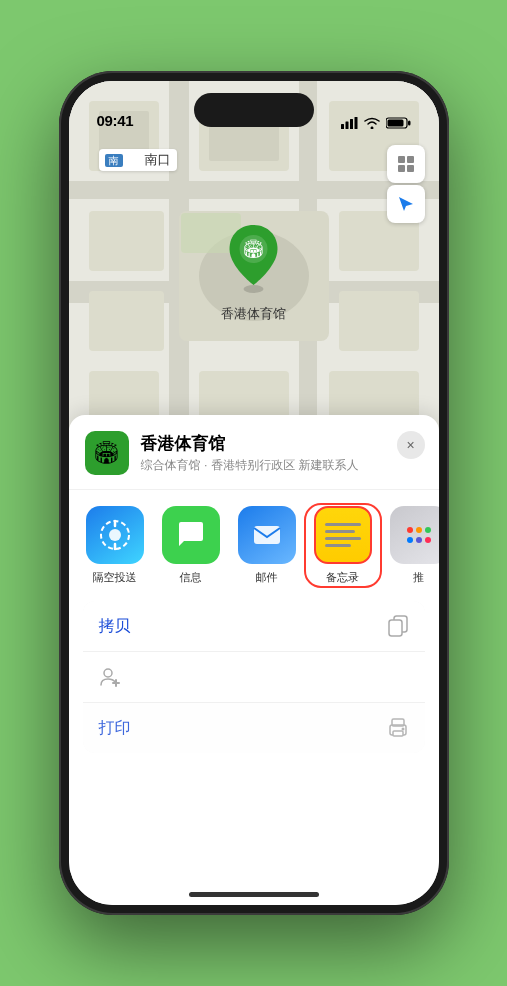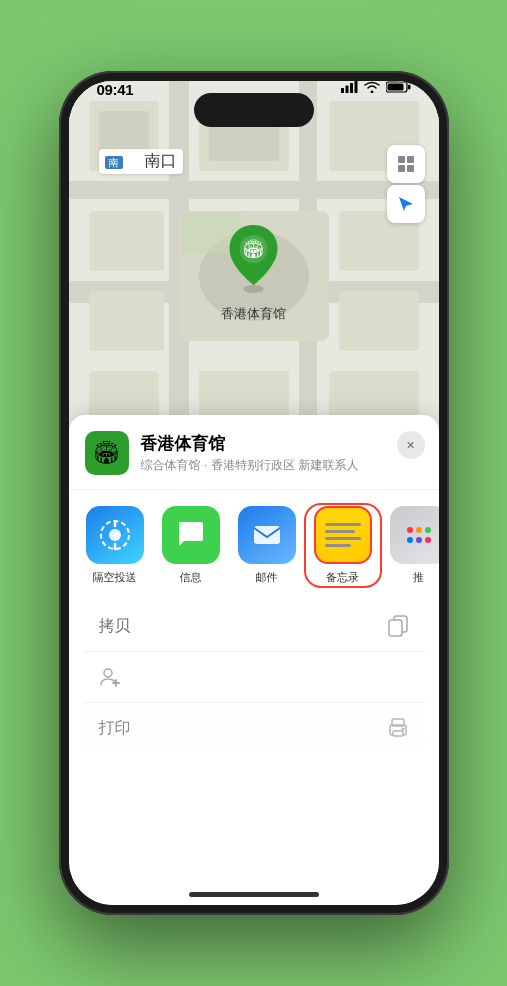--- a/index.html
+++ b/index.html
@@ -48,21 +48,21 @@
     }
 
     
     .status-bar {
       position: absolute;
       top: 0;
       left: 0;
       right: 0;
       height: 54px;
       display: flex;
-      align-items: flex-start;
+      align-items: flex-end;
       padding-bottom: 6px;
       padding-left: 28px;
       padding-right: 28px;
       justify-content: space-between;
       z-index: 99;
       color: #000;
     }
 
     .status-time {
       font-size: 15px;
@@ -316,21 +316,21 @@
       background: white;
       border-bottom: 1px solid #f0f0f0;
     }
 
     .action-item:last-child {
       border-bottom: none;
     }
 
     .action-text {
       font-size: 16px;
-      color: #737373;
+      color: #1d4ed8;
     }
 
     
     .home-indicator {
       position: absolute;
       bottom: 8px;
       left: 50%;
       transform: translateX(-50%);
       width: 130px;
       height: 5px;
@@ -405,21 +405,21 @@
 
         <rect x="20" y="290" width="70" height="60" rx="4" fill="#dcdccc"></rect>
         <rect x="130" y="290" width="90" height="60" rx="4" fill="#dcdccc"></rect>
         <rect x="260" y="290" width="90" height="60" rx="4" fill="#dcdccc"></rect>
 
         <rect x="112" y="132" width="60" height="40" rx="4" fill="#c8d8b0" opacity="0.6"></rect>
       </svg>
 
       <div class="map-label">
         <span style="background:#3a7ebf;color:white;padding:1px 4px;border-radius:2px;font-size:10px;margin-right:3px;">南</span>
-        <span style="font-size:16px;color:#333;padding-left:16px;">南口</span>
+        <span style="font-size:13px;color:#333;padding-left:16px;">南口</span>
       </div>
 
       <div class="map-controls">
         <div class="map-control-btn">
           <svg width="20" height="20" viewBox="0 0 20 20">
             <rect x="2" y="2" width="7" height="7" rx="1" fill="#888"></rect>
             <rect x="11" y="2" width="7" height="7" rx="1" fill="#888"></rect>
             <rect x="2" y="11" width="7" height="7" rx="1" fill="#888"></rect>
             <rect x="11" y="11" width="7" height="7" rx="1" fill="#888"></rect>
           </svg>

